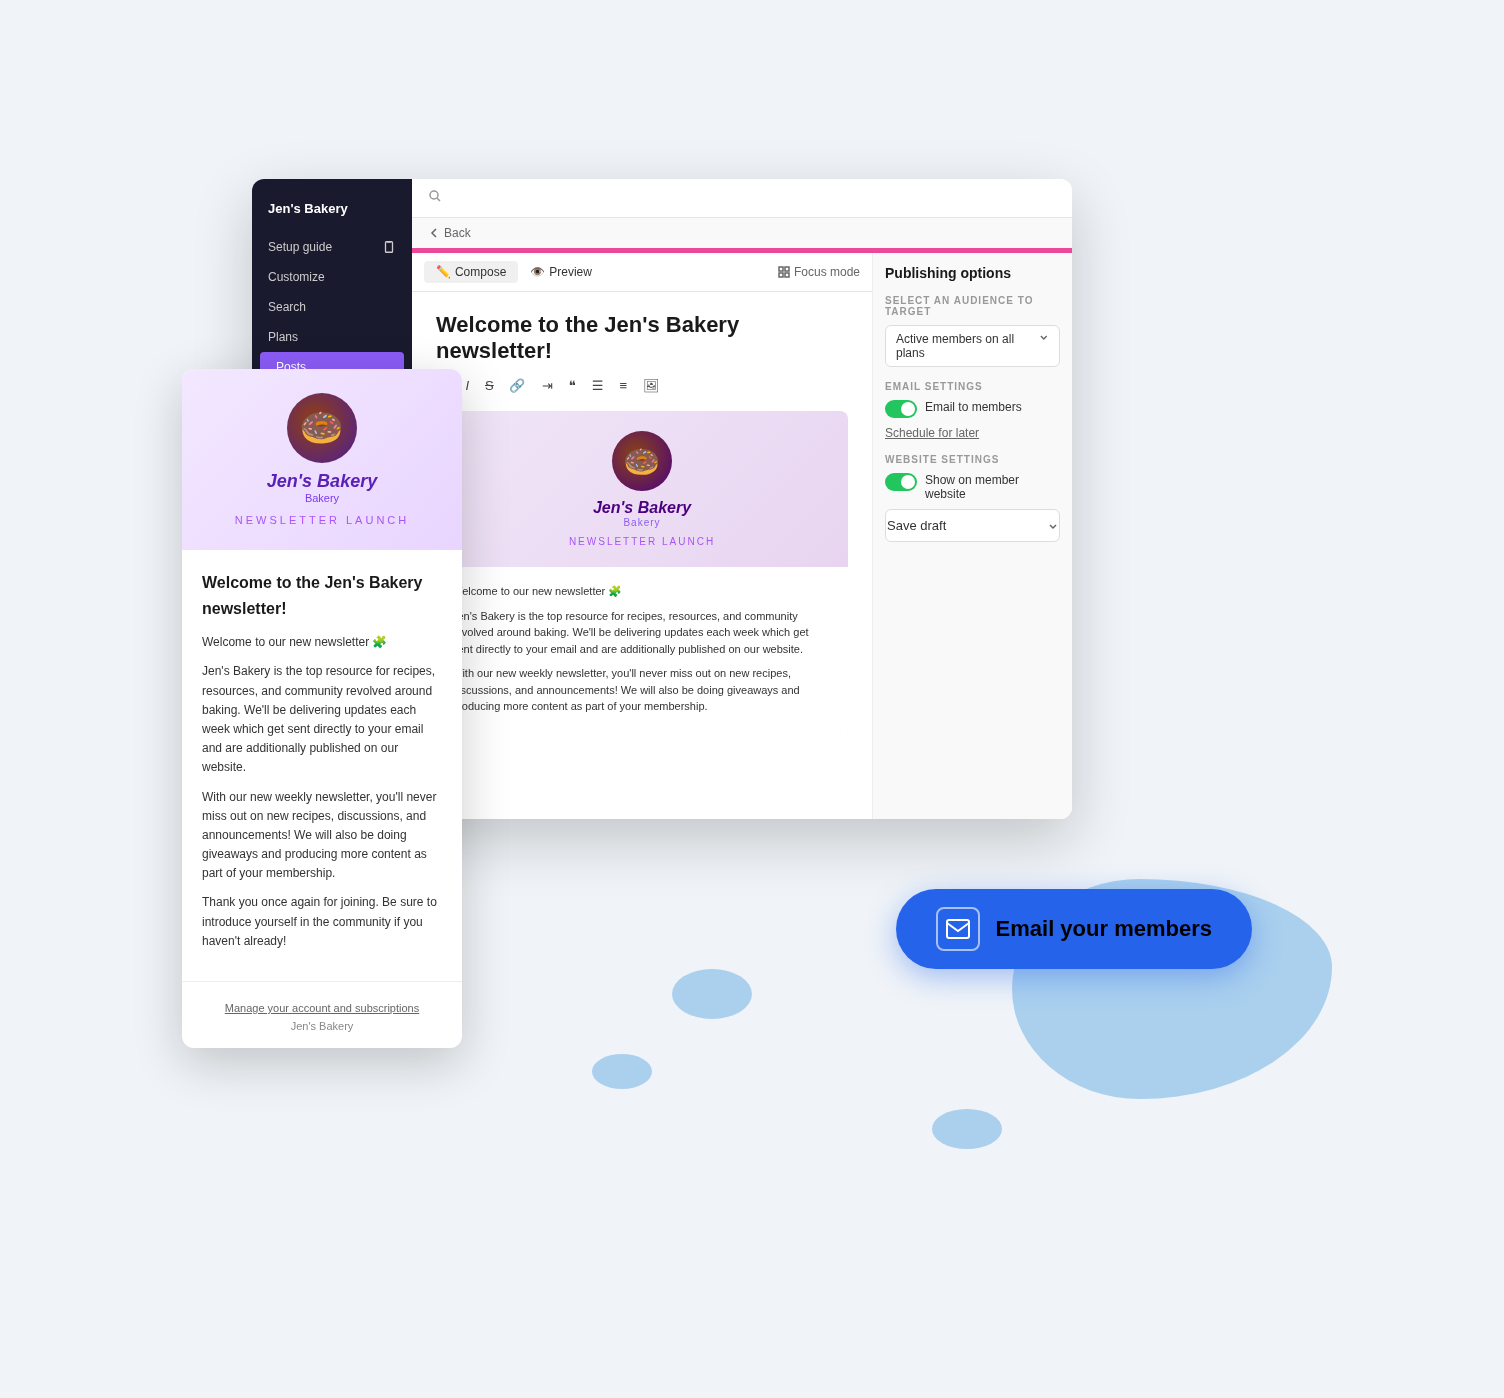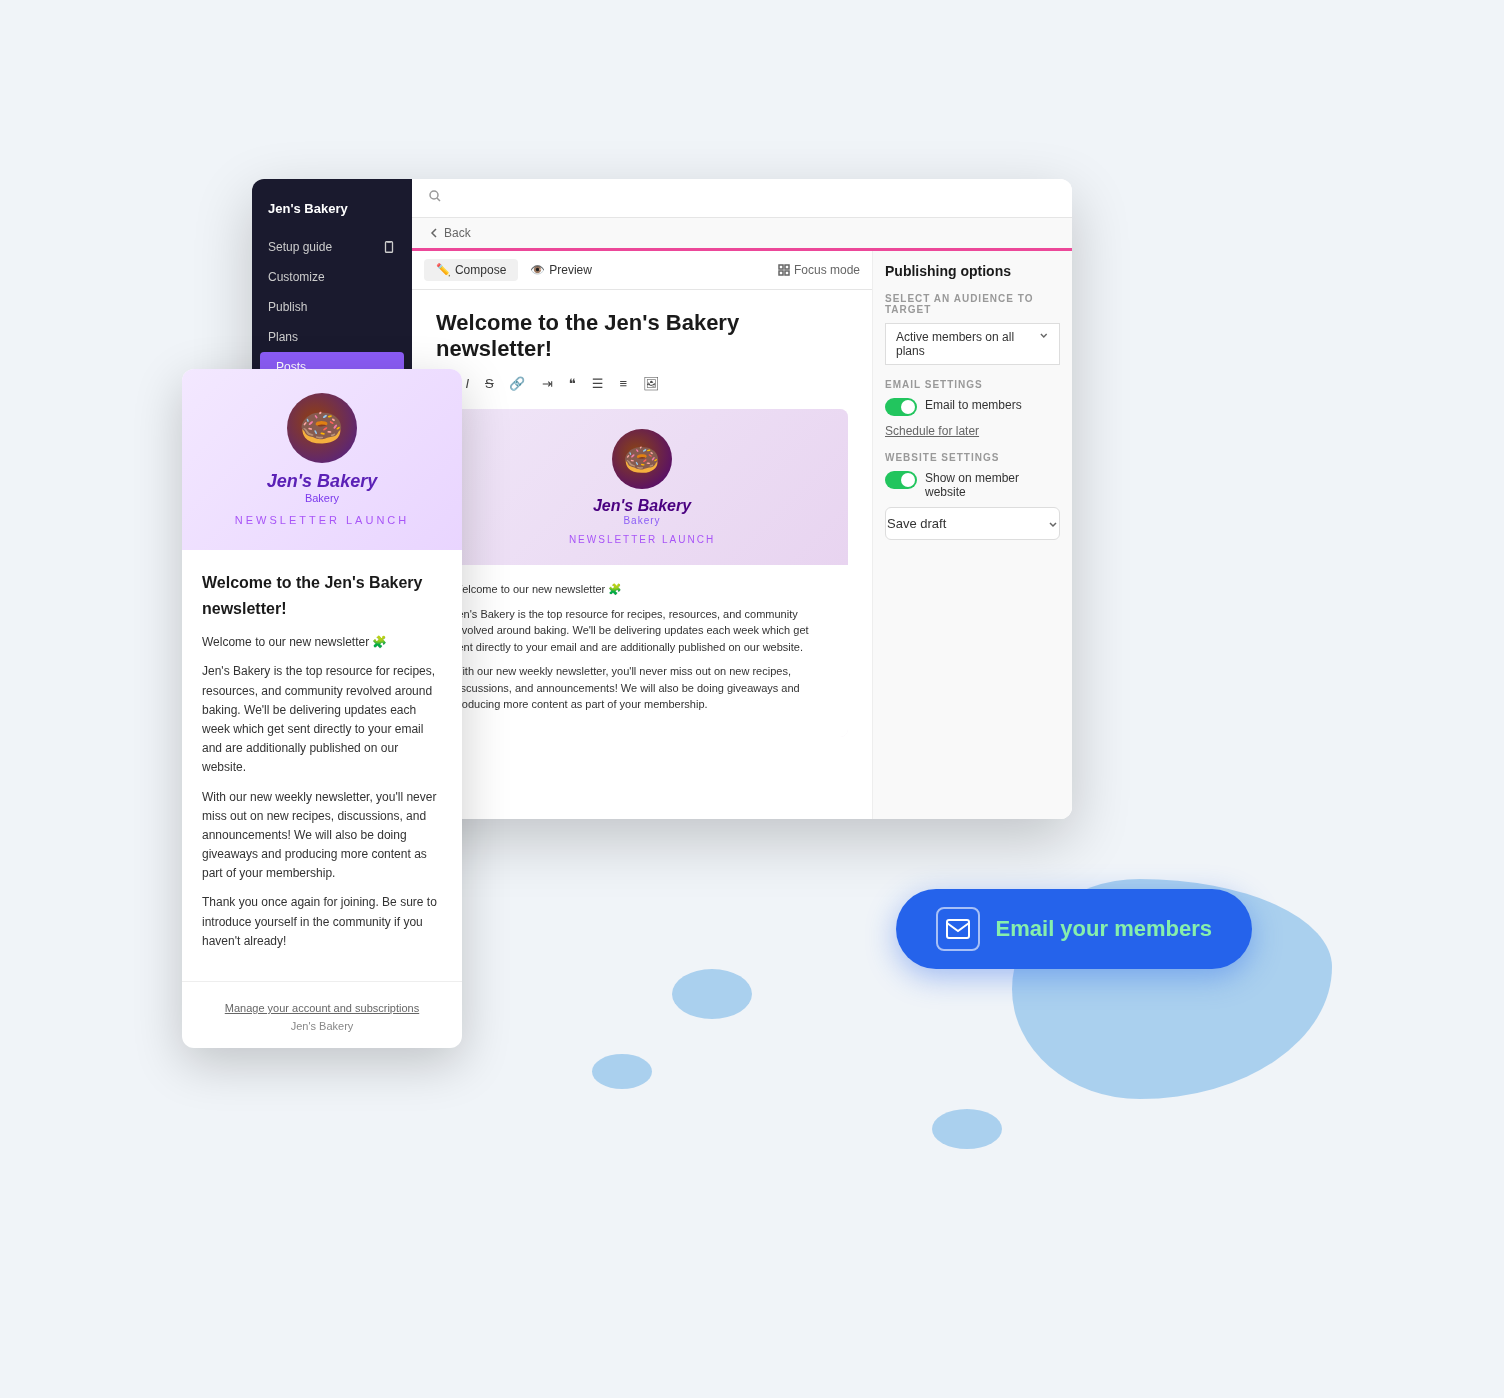--- a/index.html
+++ b/index.html
@@ -122,21 +122,21 @@
       flex: 1;
       background: transparent;
     }
     .search-icon-wrap {
       color: #999;
     }
 
     .back-bar {
       padding: 8px 16px;
       background: #f9f9f9;
-      border-bottom: 3px solid #ec4899;
+      border-bottom: 5px solid #ec4899;
     }
     .back-link {
       font-size: 12px;
       color: #666;
       display: flex;
       align-items: center;
       gap: 4px;
       cursor: pointer;
     }
 
@@ -269,21 +269,21 @@
       font-size: 10px;
       font-weight: 600;
       color: #999;
       letter-spacing: 1px;
       text-transform: uppercase;
       margin-bottom: 8px;
     }
     .audience-select {
       width: 100%;
       border: 1px solid #ddd;
-      border-radius: 0;
+      border-radius: 6px;
       padding: 6px 10px;
       font-size: 12px;
       color: #333;
       background: #fff;
       cursor: pointer;
       display: flex;
       align-items: flex-start;
       justify-content: space-between;
       margin-bottom: 14px;
     }
@@ -413,21 +413,21 @@
       color: #888;
       margin-top: 4px;
     }
 
     
     .cta-email-btn {
       position: absolute;
       bottom: 280px;
       right: 100px;
       background: #2563eb;
-      color: #86efac;
+      color: #000000;
       border-radius: 50px;
       padding: 18px 40px;
       font-size: 22px;
       font-weight: 700;
       display: flex;
       align-items: center;
       gap: 16px;
       box-shadow: 0 8px 30px rgba(37,99,235,0.4);
       cursor: pointer;
       z-index: 20;
@@ -477,21 +477,21 @@
         <span>Setup guide</span>
         <svg viewBox="0 0 16 16" fill="currentColor">
             <rect x="4" y="2" width="8" height="12" rx="1" fill="none" stroke="currentColor" stroke-width="1.5"></rect>
             <path d="M6 1h4v2H6z"></path>
           </svg>
       </div>
       <div class="sidebar-item">
         <span>Customize</span>
       </div>
       <div class="sidebar-item">
-        <span>Publish</span>
+        <span>Search</span>
       </div>
       <div class="sidebar-item">
         <span>Plans</span>
       </div>
       <div class="sidebar-item active">
         <span>Posts</span>
       </div>
       <div class="sidebar-item">
         <span>Customize</span>
         <svg width="10" height="10" viewBox="0 0 10 10" fill="currentColor">

